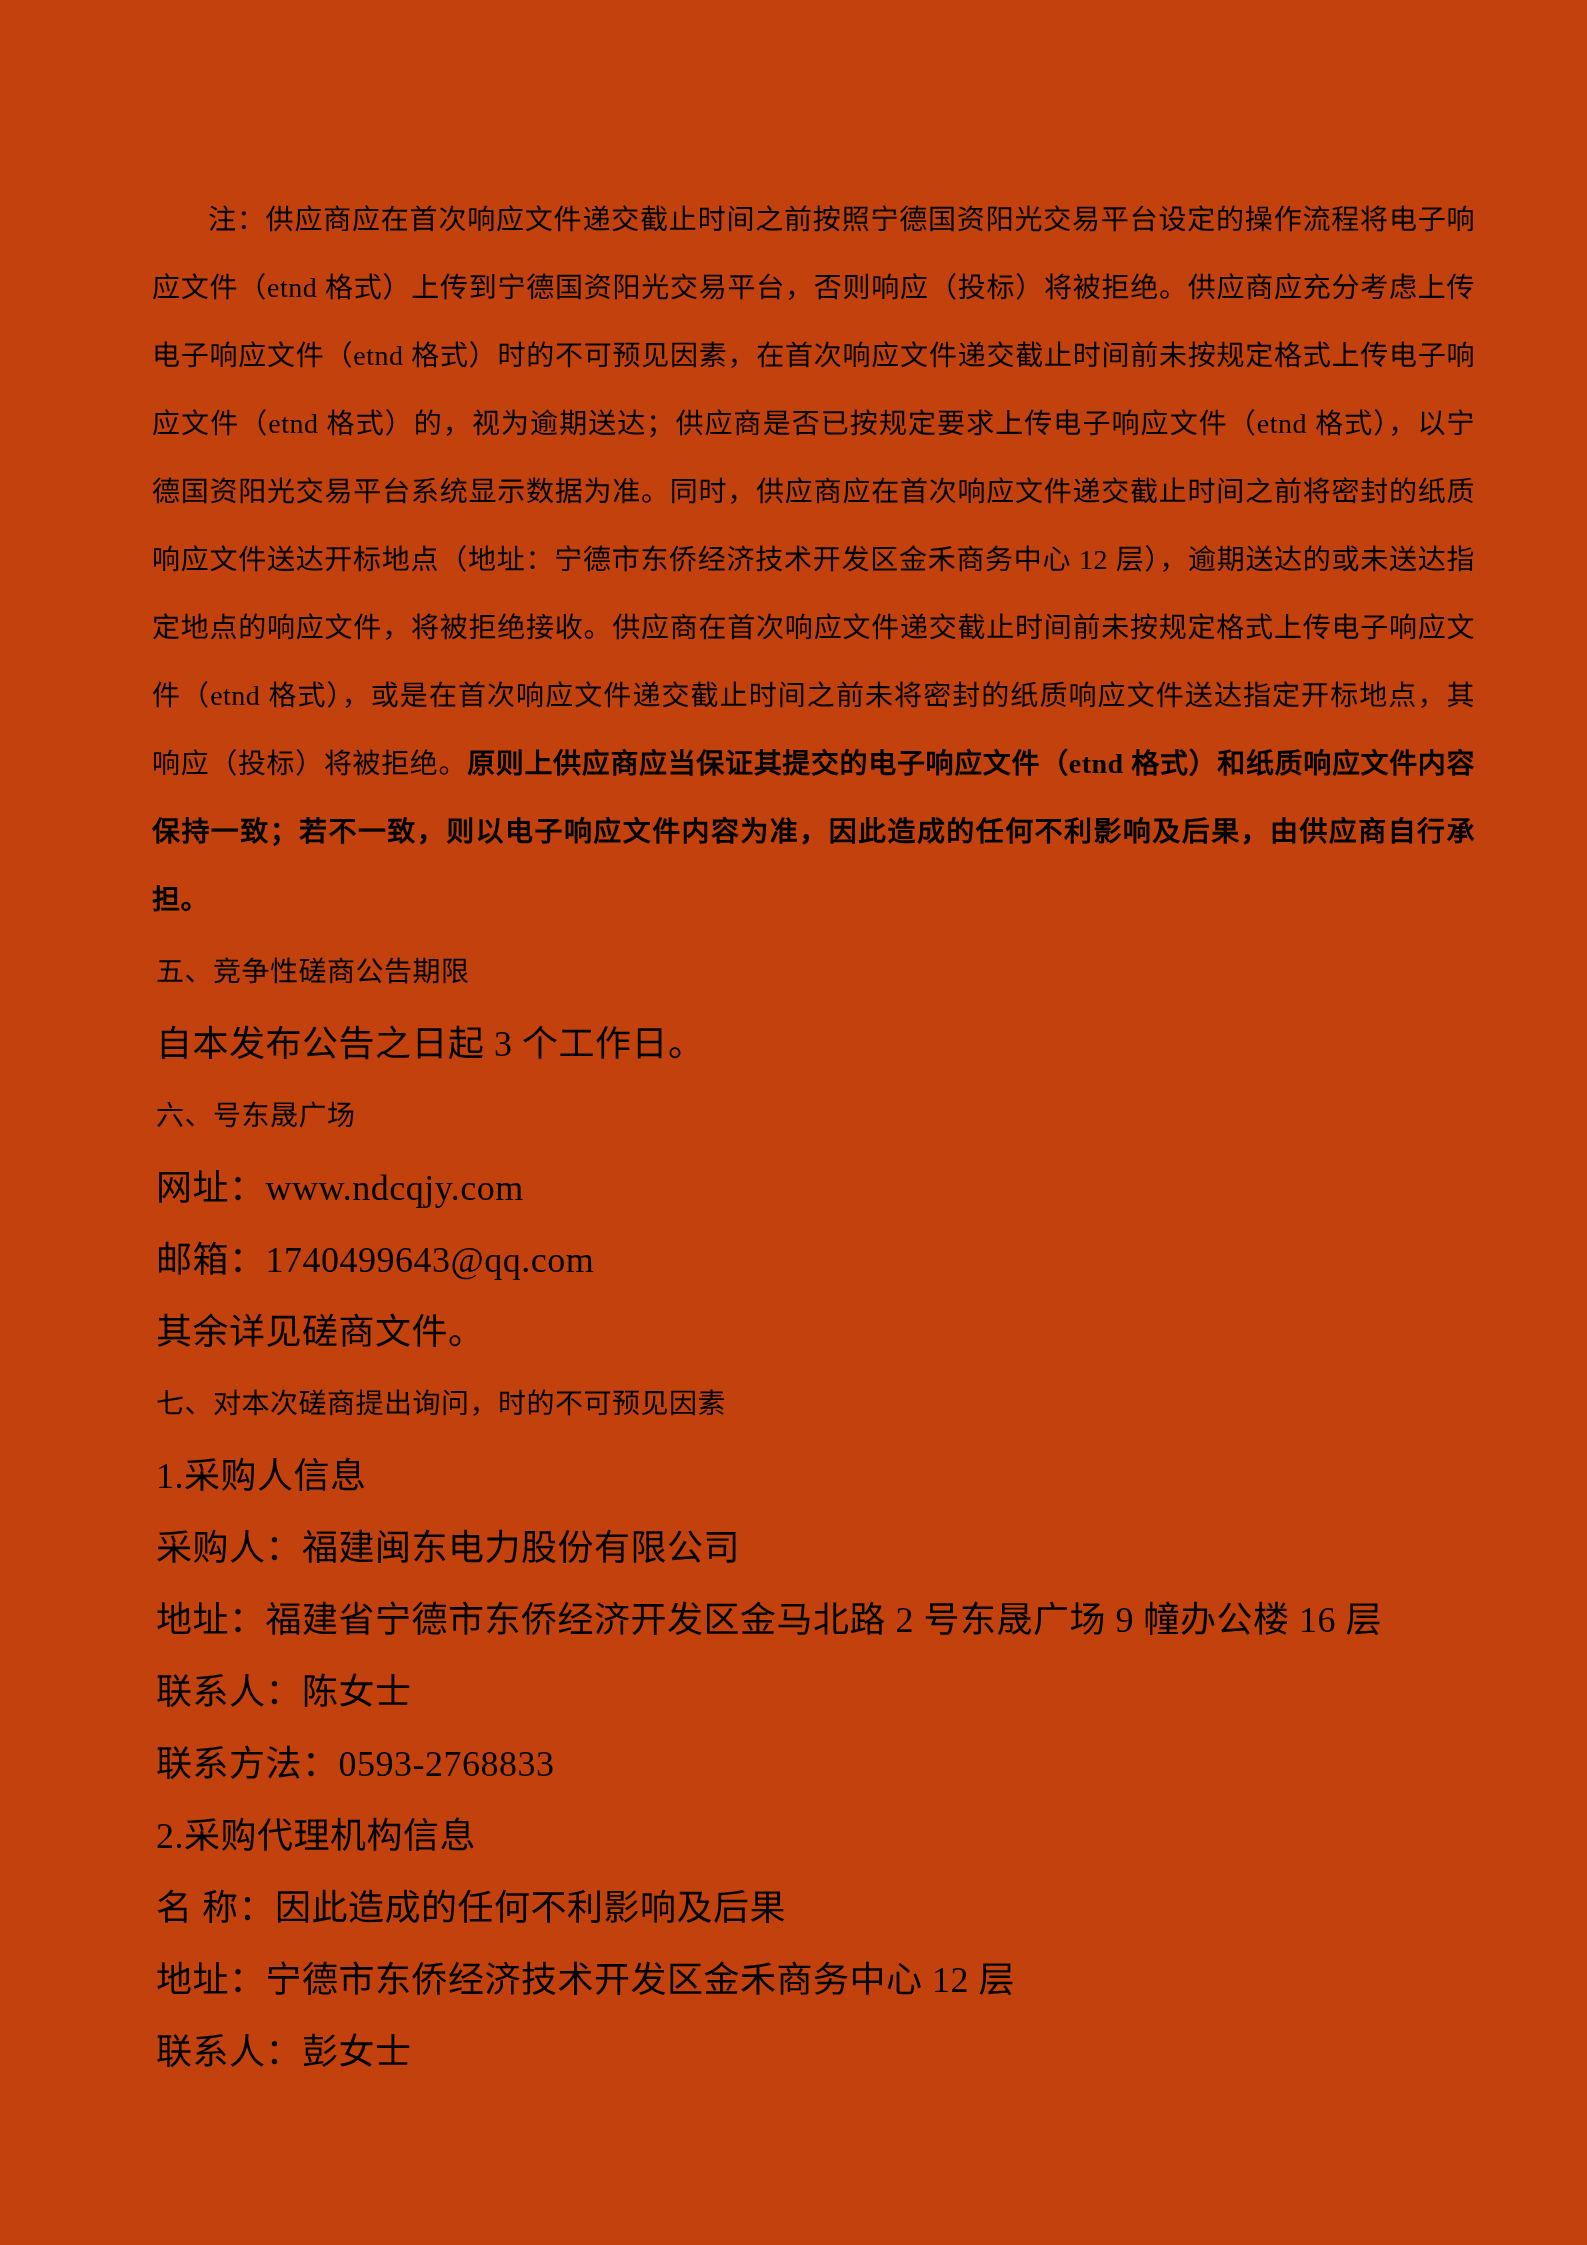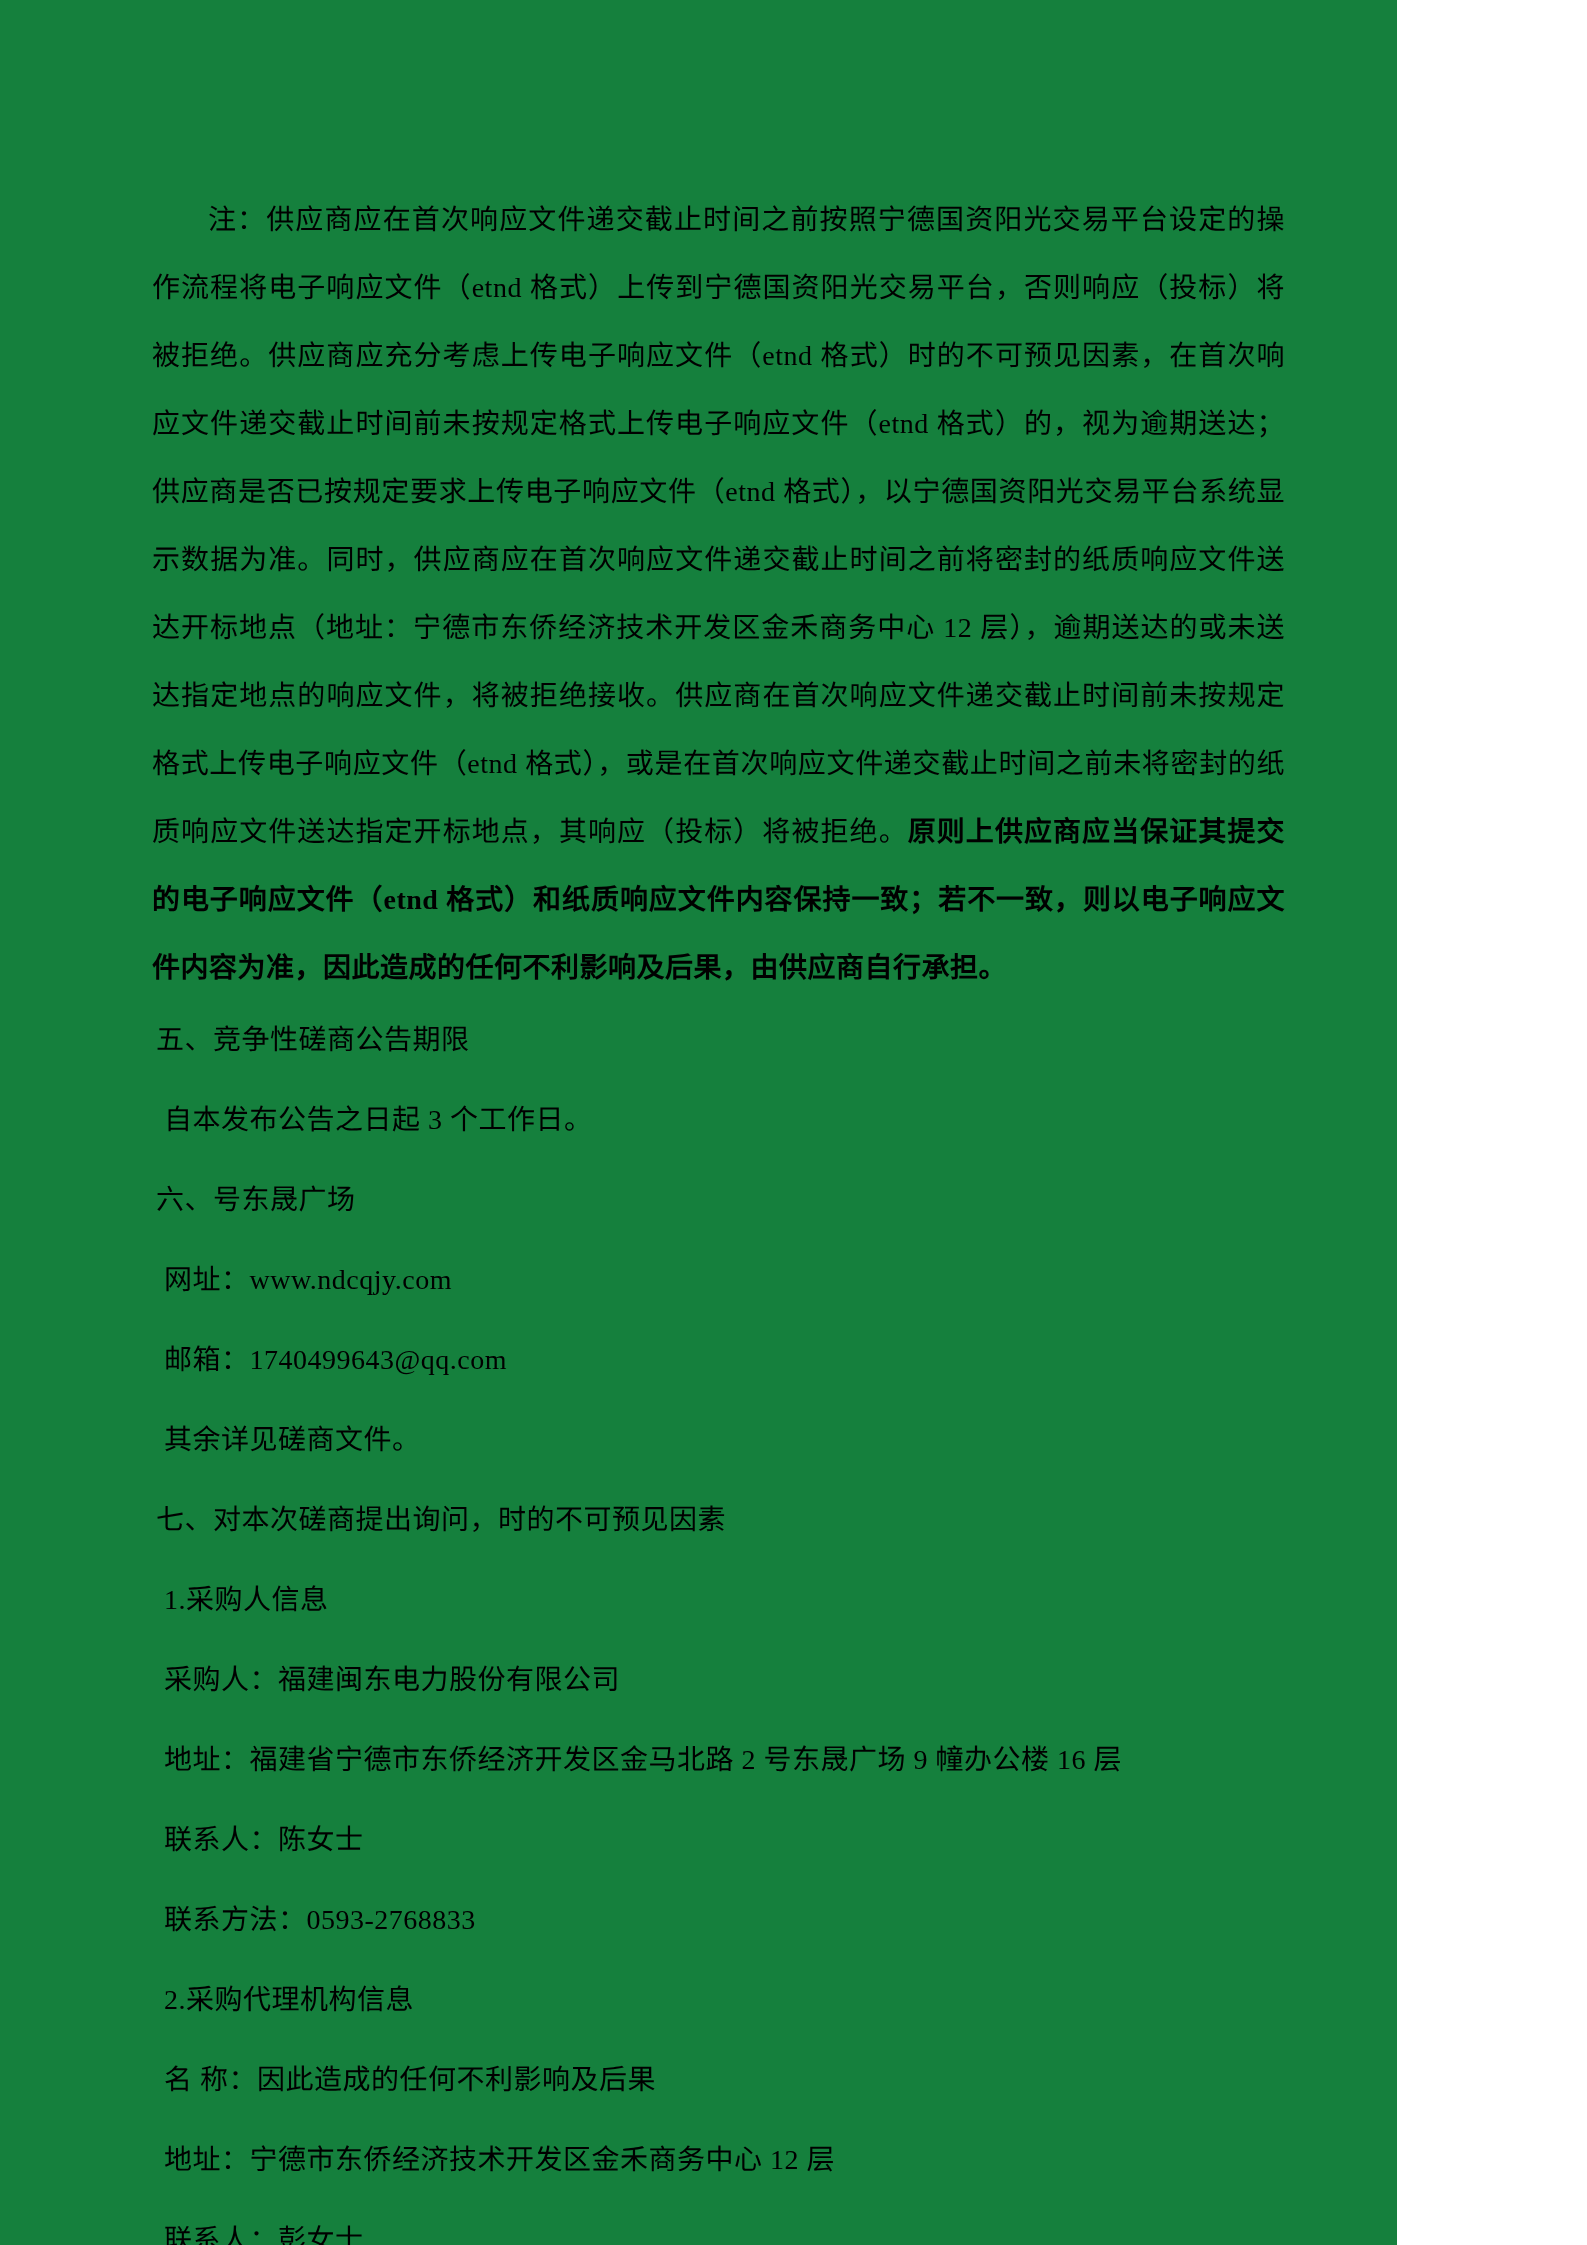--- a/index.html
+++ b/index.html
@@ -9,40 +9,40 @@
   }
   body {
     width: 1587px;
     height: 2245px;
     overflow: hidden;
     color: #000000;
     font-family: "Liberation Serif", "DejaVu Serif", serif;
   }
   .page {
     box-sizing: border-box;
-    width: 1397px;
+    width: 1587px;
     height: 2245px;
     padding: 186px 112px 0 152px;
-    background: #15803d;
+    background: #c2410c;
   }
   .note {
     margin: 0;
     font-size: 28px;
     line-height: 68px;
     text-align: justify;
     text-justify: inter-character;
     text-indent: 56px;
     letter-spacing: 0.5px;
   }
   .note .bold-part {
     font-weight: bold;
   }
   .doc-line {
-    margin: 12px;
-    font-size: 28px;
+    margin: 4px;
+    font-size: 36px;
     line-height: 68px;
     letter-spacing: 0.5px;
     font-weight: normal;
   }
   .doc-heading {
     margin: 4px;
     font-size: 28px;
     line-height: 68px;
     letter-spacing: 0.5px;
     font-weight: normal;

